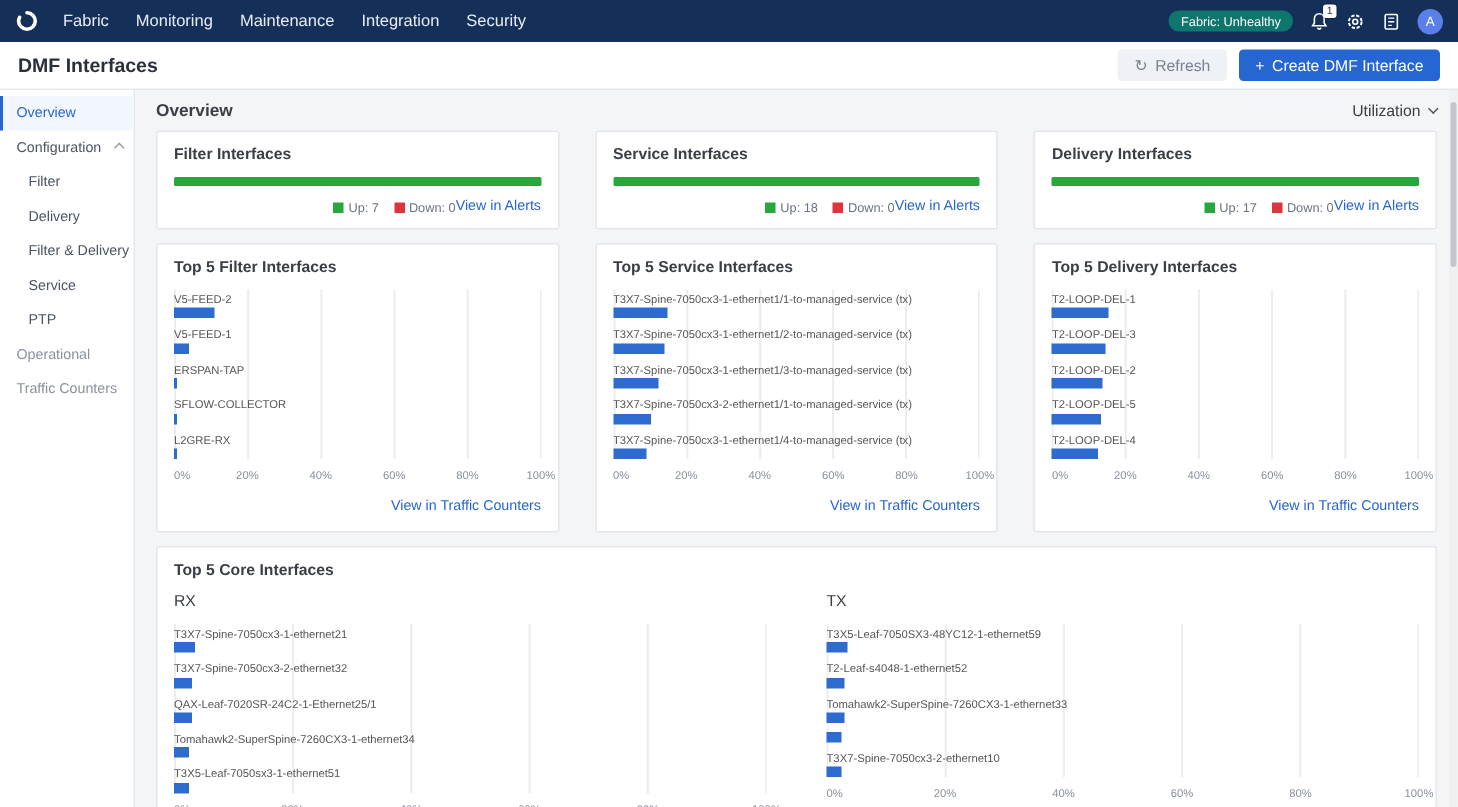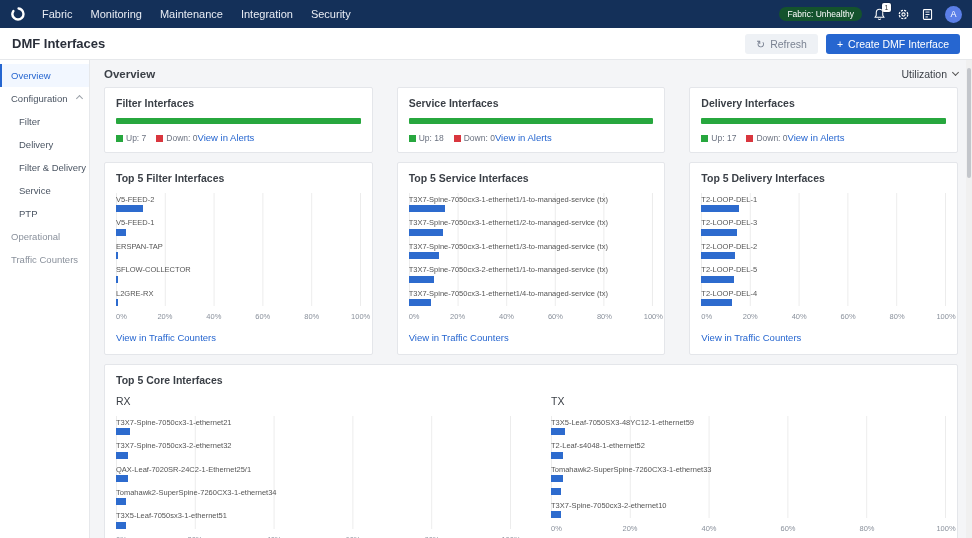--- a/index.html
+++ b/index.html
@@ -3,21 +3,21 @@
 <meta charset="utf-8">
 <style>
 *{box-sizing:border-box;margin:0;padding:0}
 html,body{width:972px;height:538px;overflow:hidden;font-family:"Liberation Sans",sans-serif;background:#f4f5f7;color:#3a3f46}
 :root{--accent:#2666d0;--green:#27a73e;--red:#d9363e;--bar:#2d6bce;--navbar:#143059}
 .navbar{height:28px;background:var(--navbar);display:flex;align-items:center;padding:0 10px;gap:16px;color:#fff}
 .brand{display:flex;align-items:center}
 .nav-menu{display:flex;gap:18px;flex:1}
 .nav-item{font-size:11px;color:#e8ecf4;cursor:pointer}
 .nav-right{display:flex;align-items:center;gap:11px;margin-left:auto}
-.status-pill{background:#14532d;color:#fff;font-size:8.5px;padding:2px 8px;border-radius:9px;cursor:pointer;white-space:nowrap}
+.status-pill{background:#0f766e;color:#fff;font-size:8.5px;padding:2px 8px;border-radius:9px;cursor:pointer;white-space:nowrap}
 .icon-btn{position:relative;display:flex;align-items:center;cursor:pointer}
 .notif-badge{position:absolute;top:-5px;right:-5px;background:#fff;color:#333;font-size:7px;min-width:9px;height:9px;border-radius:2px;display:flex;align-items:center;justify-content:center;padding:0 1px;box-shadow:0 0 0 1px rgba(0,0,0,.15)}
 .avatar{width:17px;height:17px;border-radius:50%;background:#5b7fe8;color:#fff;font-size:9px;display:flex;align-items:center;justify-content:center;cursor:pointer}
 .page-header{height:32px;background:#fff;border-bottom:1px solid #e6e8eb;display:flex;align-items:center;padding:0 12px}
 .page-title{font-size:13px;font-weight:bold;color:#2a2f3a}
 .header-actions{margin-left:auto;display:flex;gap:8px}
 .btn{font-size:10.5px;border-radius:3px;padding:4px 11px;display:flex;align-items:center;gap:5px;cursor:pointer;border:none;font-family:inherit}
 .btn-light{background:#eef1f5;color:#7a8292}
 .btn-primary{background:var(--accent);color:#fff}
 .layout{display:flex;height:478px}
@@ -31,36 +31,36 @@
 .chev.down{transform:rotate(-135deg);margin-top:-3px;border-color:#555}
 .main{flex:1;padding:8px 14px 0;overflow:hidden}
 .main-head{display:flex;align-items:center;justify-content:space-between;margin-bottom:7px}
 .section-title{font-size:11.5px;font-weight:bold}
 .dropdown{font-size:10.5px;display:flex;align-items:center;gap:6px;cursor:pointer}
 .cards3{display:grid;grid-template-columns:1fr 1fr 1fr;gap:24px;margin-bottom:9px}
 .card{background:#fff;border:1px solid #e4e6ea;border-radius:2px;padding:9px 11px}
 .card-title{font-size:10.5px;font-weight:bold;color:#3a3f46}
 .util-bar-track{margin:9px 0 8px}
 .util-bar{height:6px;background:var(--green);border-radius:1px;width:100%}
-.legend-row{display:flex;align-items:flex-end;justify-content:flex-start}
+.legend-row{display:flex;align-items:flex-end;justify-content:flex-end}
 .legend{display:flex;gap:10px}
 .legend-item{display:flex;align-items:center;gap:3px;font-size:8.5px;color:#6b7280}
 .sq{width:7px;height:7px;display:inline-block}
 .sq.green{background:var(--green)}
 .sq.red{background:var(--red)}
 .link{font-size:9.5px;color:var(--accent);cursor:pointer;white-space:nowrap}
 .top5-card .card-title{margin-bottom:9px}
 .bars{position:relative;background-image:linear-gradient(to right,#ececec 1px,transparent 1px);background-size:20% 100%;border-right:1px solid #ececec;padding-top:2px}
 .bar-row{margin-bottom:6px}
 .bar-label{font-size:7.5px;color:#555;line-height:1.25;white-space:nowrap;overflow:hidden}
 .bar-fill{height:7px;background:var(--bar);margin-top:1px;min-width:2px}
 .axis{position:relative;height:12px;margin-top:3px}
 .axis span{position:absolute;font-size:7.5px;color:#8a919c;transform:translateX(-50%);white-space:nowrap}
 .axis span:first-child{transform:none}
-.card-link{margin-top:3px}
+.card-link{text-align:right;margin-top:3px}
 .core-grid{display:grid;grid-template-columns:1fr 1fr;gap:40px;margin-top:9px}
 .core-sub{font-size:10.5px;font-weight:normal;margin-bottom:9px}
 .scrollbar{position:absolute;right:0;top:60px;bottom:0;width:6px;background:#f0f0f0}
 .scroll-thumb{position:absolute;top:8px;left:1px;width:4px;height:110px;border-radius:2px;background:#c3c6cb;cursor:pointer}
 svg{display:block}
 </style>
 </head>
 <body>
 
 <nav class="navbar">

